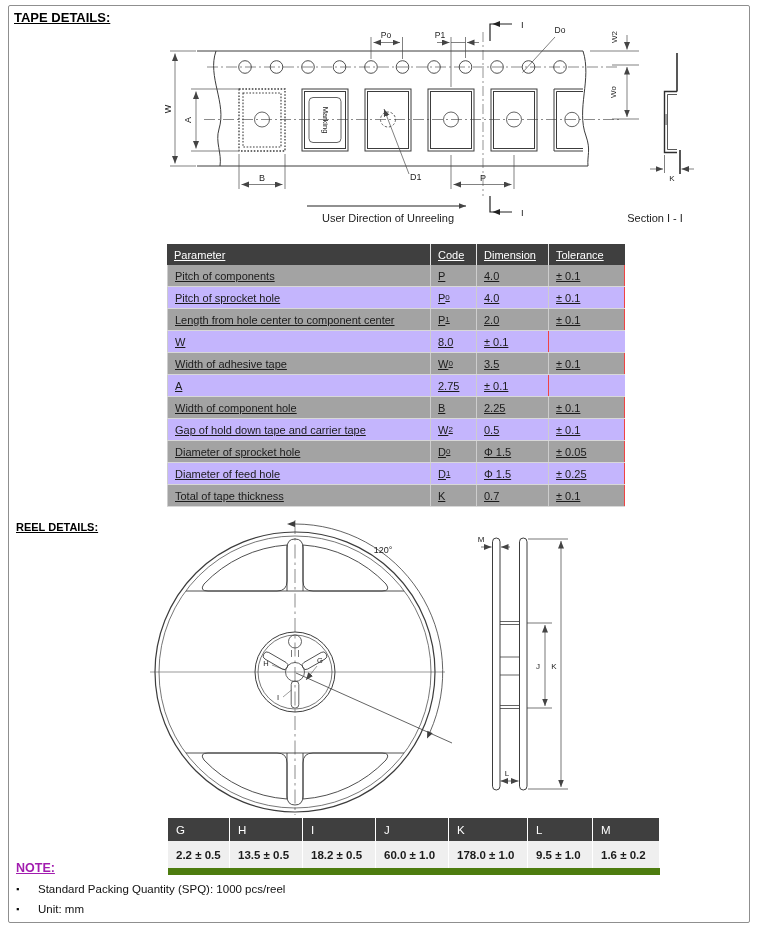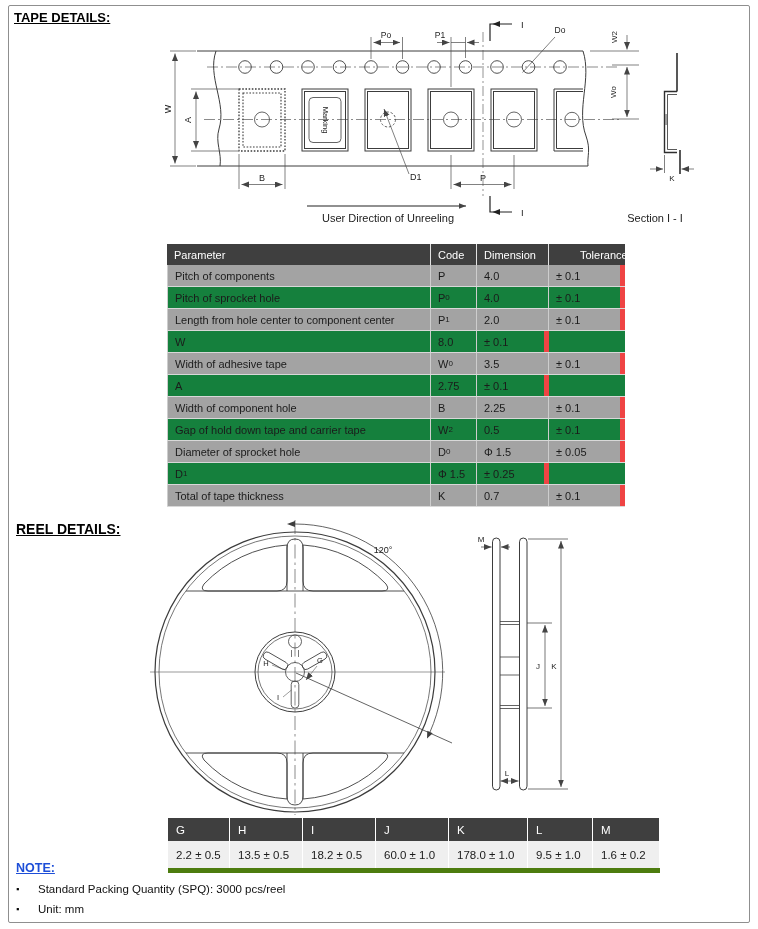--- a/index.html
+++ b/index.html
@@ -2,52 +2,52 @@
 <html><head>
 <meta charset="utf-8">
 <style>
   html,body{margin:0;padding:0;background:#e8e8e8;}
   .page{position:relative;width:758px;height:929px;background:#ffffff;overflow:hidden;
         font-family:"Liberation Sans",sans-serif;color:#1b1b1b;padding-left:20px;}
   .page-border{position:absolute;left:8px;top:5px;width:740px;height:916px;
                border:1px solid #8f8f8f;border-radius:2px;pointer-events:none;}
   .heading{position:absolute;font-weight:bold;text-decoration:underline;color:#000;}
   .tape-heading{left:14px;top:10px;font-size:13px;}
-  .reel-heading{left:16px;top:521px;font-size:14px;}
+  .reel-heading{left:16px;top:521px;font-size:11px;}
   .note-title{position:absolute;left:16px;top:861px;font-size:12.5px;font-weight:bold;
-              text-decoration:underline;color:#1d4ed8;}
+              text-decoration:underline;color:#a21caf;}
   .notes{position:absolute;left:16px;top:879px;width:500px;}
   .note-row{display:flex;align-items:center;height:20px;font-size:11.5px;color:#111;}
   .note-bullet{width:22px;font-size:9px;color:#000;}
   svg{position:absolute;left:0;}
   svg text{font-family:"Liberation Sans",sans-serif;fill:#222;}
   .tape-svg{top:0;}
   .reel-svg{top:508px;}
 
   
   .tape-table{position:absolute;left:167px;top:244px;width:458px;font-size:11px;}
   .t-head{display:grid;grid-template-columns:264px 46px 72px 76px;height:21px;
           background:#3f3f3f;color:#fff;}
   .t-head .t-cell{border-right:1px solid rgba(255,255,255,.85);}
-  .t-head .t-cell:last-child{border-right:none;margin-left:24px;}
-  .t-row{display:grid;grid-template-columns:264px 46px 72px 76px;height:21px;background:#15803d;
+  .t-head .t-cell:last-child{border-right:none;}
+  .t-row{display:grid;grid-template-columns:264px 46px 72px 76px;height:21px;background:#c4b5fd;
          border-bottom:1px solid #d8d8d8;}
   .t-row.alt{background:#a3a3a3;}
   .t-cell{display:flex;align-items:center;padding-left:7px;box-sizing:border-box;
-          border-right:1px solid #cdcdcd;overflow:hidden;white-space:nowrap;}
+          border-right:1px solid #cdcdcd;overflow:hidden;white-space:nowrap;text-decoration:underline;}
   .t-row .t-cell:first-child{border-left:1px solid #cdcdcd;}
-  .t-row .t-cell:last-child{border-right:5px solid #ef4444;}
+  .t-row .t-cell:last-child{border-right:1px solid #ef4444;}
   sub{font-size:8px;}
 
   
   .reel-table{position:absolute;left:168px;top:818px;width:492px;font-size:11.5px;}
   .r-head{display:grid;grid-template-columns:62px 73px 73px 73px 79px 65px 67px;height:23px;
           background:#3f3f3f;color:#fff;}
   .r-vals{display:grid;grid-template-columns:62px 73px 73px 73px 79px 65px 67px;height:27px;
-          background:#efefef;border-bottom:5px solid #4d7c0f;}
+          background:#efefef;border-bottom:7px solid #4d7c0f;font-weight:bold;}
   .r-cell{display:flex;align-items:center;padding-left:8px;box-sizing:border-box;
           border-right:1px solid #ffffff;white-space:nowrap;}
 </style>
 </head>
 <body>
 
 <div class="page">
   <div class="page-border"></div>
 
   <div class="heading tape-heading">TAPE DETAILS:</div>
@@ -271,20 +271,21 @@
           <div class="t-cell">0.5</div>
           <div class="t-cell">± 0.1</div>
         </div>
         <div class="t-row alt">
           <div class="t-cell">Diameter of sprocket hole</div>
           <div class="t-cell">D<sub>0</sub></div>
           <div class="t-cell">Φ 1.5</div>
           <div class="t-cell">± 0.05</div>
         </div>
         <div class="t-row">
+          <div class="t-cell">Diameter of feed hole</div>
           <div class="t-cell">D<sub>1</sub></div>
           <div class="t-cell">Φ 1.5</div>
           <div class="t-cell">± 0.25</div>
         </div>
         <div class="t-row alt">
           <div class="t-cell">Total of tape thickness</div>
           <div class="t-cell">K</div>
           <div class="t-cell">0.7</div>
           <div class="t-cell">± 0.1</div>
         </div>
@@ -396,20 +397,20 @@
         <div class="r-cell">178.0 ± 1.0</div>
         <div class="r-cell">9.5 ± 1.0</div>
         <div class="r-cell">1.6 ± 0.2</div>
       </div>
   </div>
 
   <div class="note-title">NOTE:</div>
   <div class="notes">
       <div class="note-row">
         <span class="note-bullet">▪</span>
-        <span>Standard Packing Quantity (SPQ): 3000 pcs/reel</span>
+        <span>Standard Packing Quantity (SPQ): 1000 pcs/reel</span>
       </div>
       <div class="note-row">
         <span class="note-bullet">▪</span>
         <span>Unit: mm</span>
       </div>
     </div>
 </div>
 
 </body></html>

